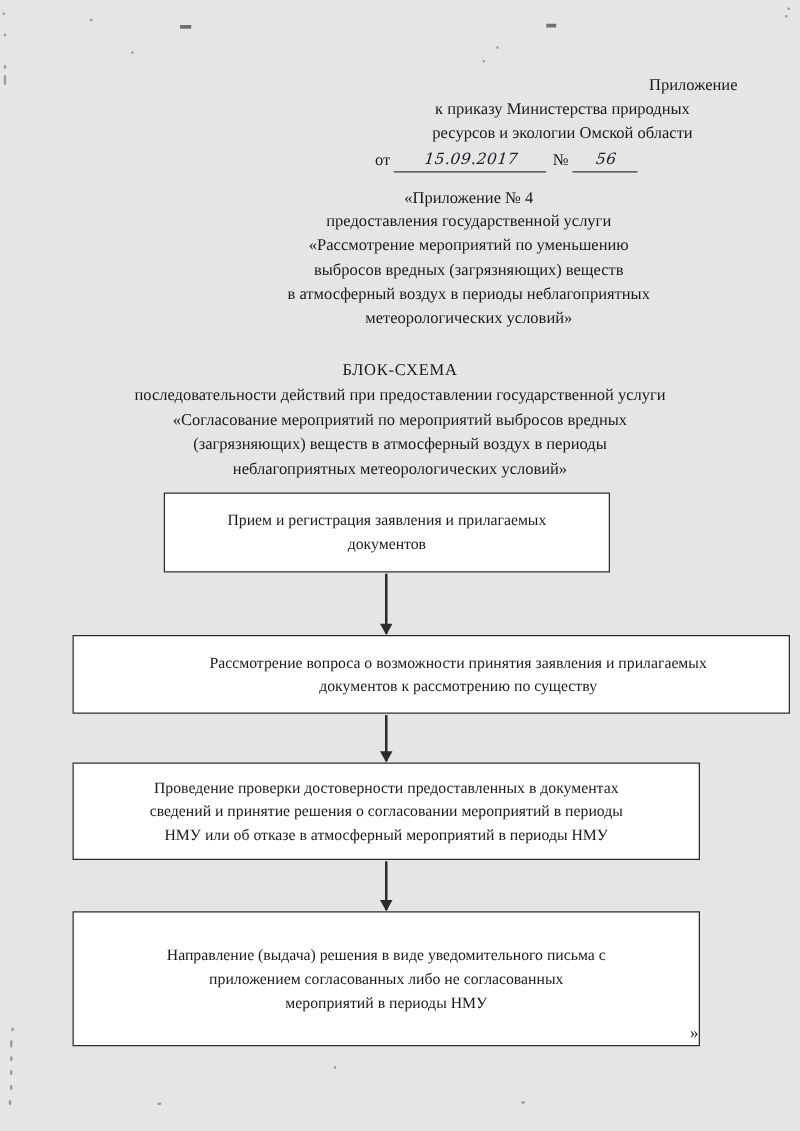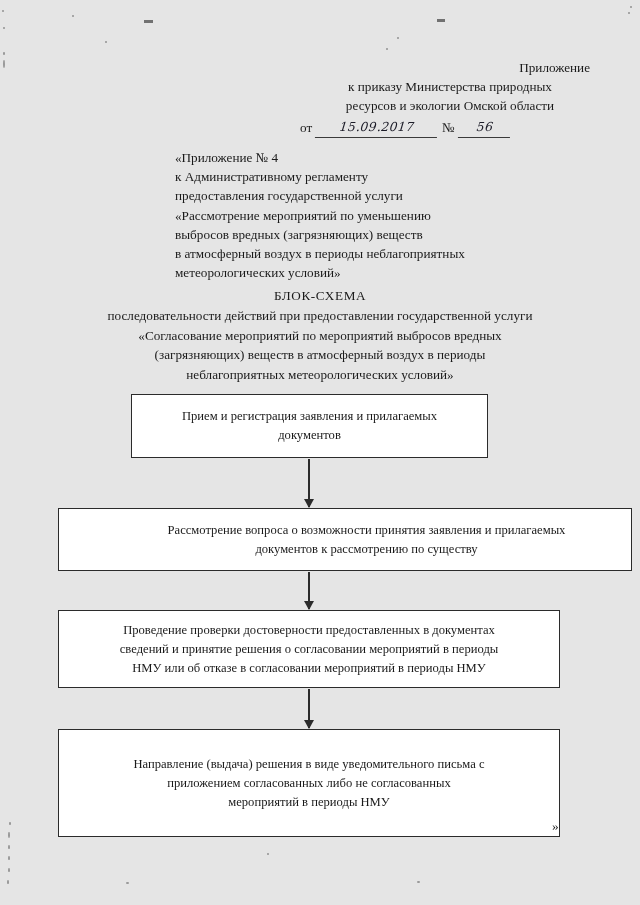--- a/index.html
+++ b/index.html
@@ -69,21 +69,21 @@
     transform: skewX(-6deg);
     letter-spacing: .4px;
   }
   .hand.date { width: 116px; }
   .hand.num { width: 46px; }
 
   #hdr-prilozhenie {
     left: 175px;
     top: 148px;
     width: 400px;
-    text-align: left;
+    text-align: center;
   }
   #hdr-prilozhenie .ln { display: block; white-space: nowrap; }
 
   
   #title-block {
     position: absolute;
     left: 40px;
     top: 286px;
     width: 560px;
     text-align: center;
@@ -185,21 +185,20 @@
     <div class="datenum">
       <span class="lbl">от</span>
       <span class="hand date">15.09.2017</span>
       <span class="lbl">№</span>
       <span class="hand num">56</span>
     </div>
   </div>
 
   <div class="hdr-block" id="hdr-prilozhenie">
     <span class="ln">«Приложение № 4</span>
-    <span class="ln">к Административному регламенту</span>
     <span class="ln">предоставления государственной услуги</span>
     <span class="ln">«Рассмотрение мероприятий по уменьшению</span>
     <span class="ln">выбросов вредных (загрязняющих) веществ</span>
     <span class="ln">в атмосферный воздух в периоды неблагоприятных</span>
     <span class="ln">метеорологических условий»</span>
   </div>
 
   <div id="title-block">
     <span class="main">БЛОК-СХЕМА</span>
     <span class="ln">последовательности действий при предоставлении государственной услуги</span>
@@ -227,21 +226,21 @@
   </div>
 
   <div class="conn" id="conn-2">
     <span class="head"></span>
   </div>
 
   <div class="fbox" id="box-3">
     <div class="inner">
       <span class="ln">Проведение проверки достоверности предоставленных в документах</span>
       <span class="ln">сведений и принятие решения о согласовании мероприятий в периоды</span>
-      <span class="ln">НМУ или об отказе в согласовании мероприятий в периоды НМУ</span>
+      <span class="ln">НМУ или об отказе в атмосферный мероприятий в периоды НМУ</span>
     </div>
   </div>
 
   <div class="conn" id="conn-3">
     <span class="head"></span>
   </div>
 
   <div class="fbox" id="box-4">
     <div class="inner">
       <span class="ln">Направление (выдача) решения в виде уведомительного письма с</span>

